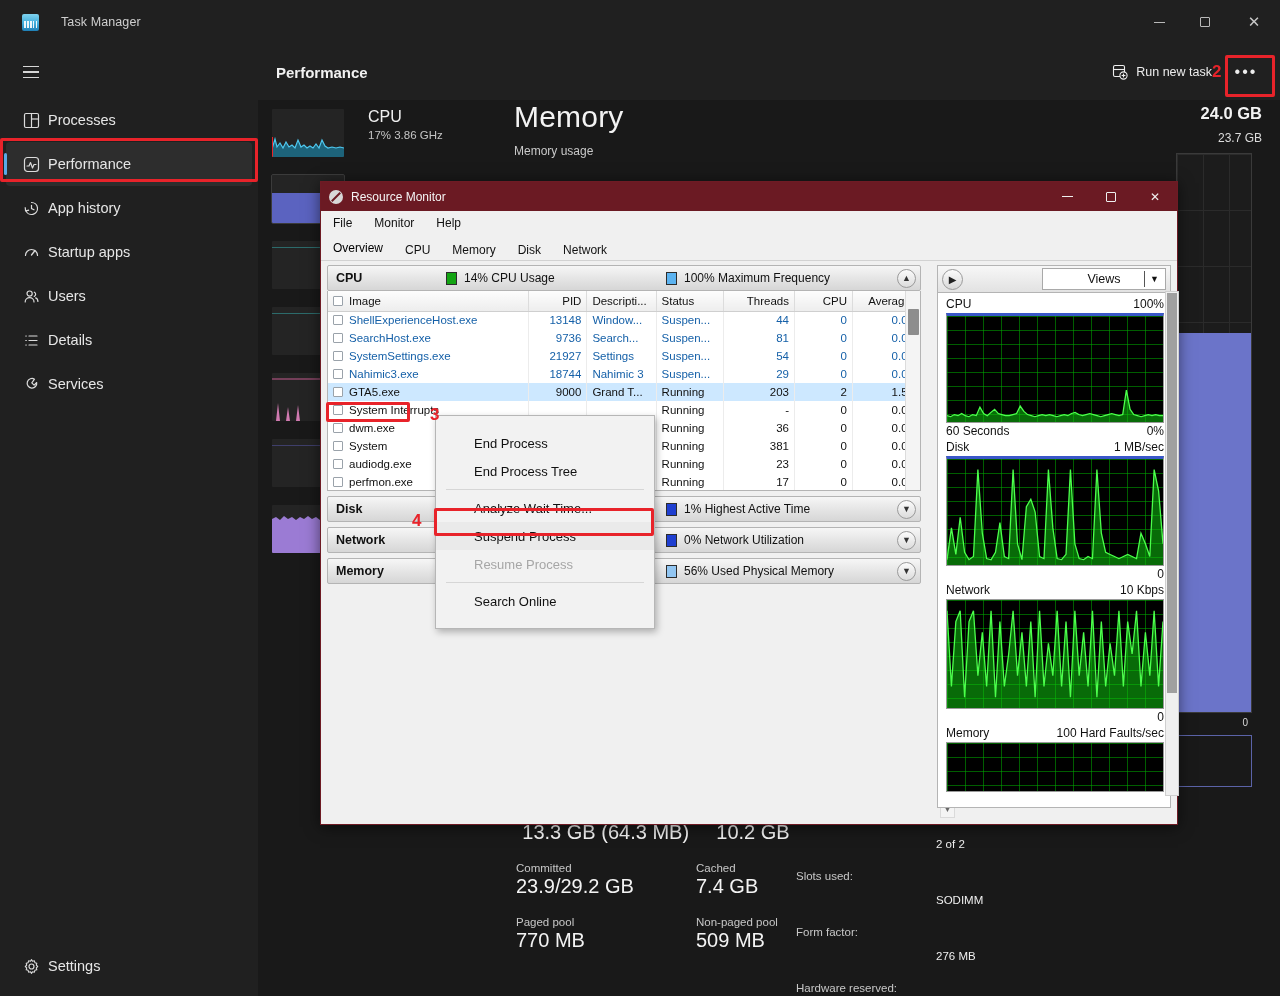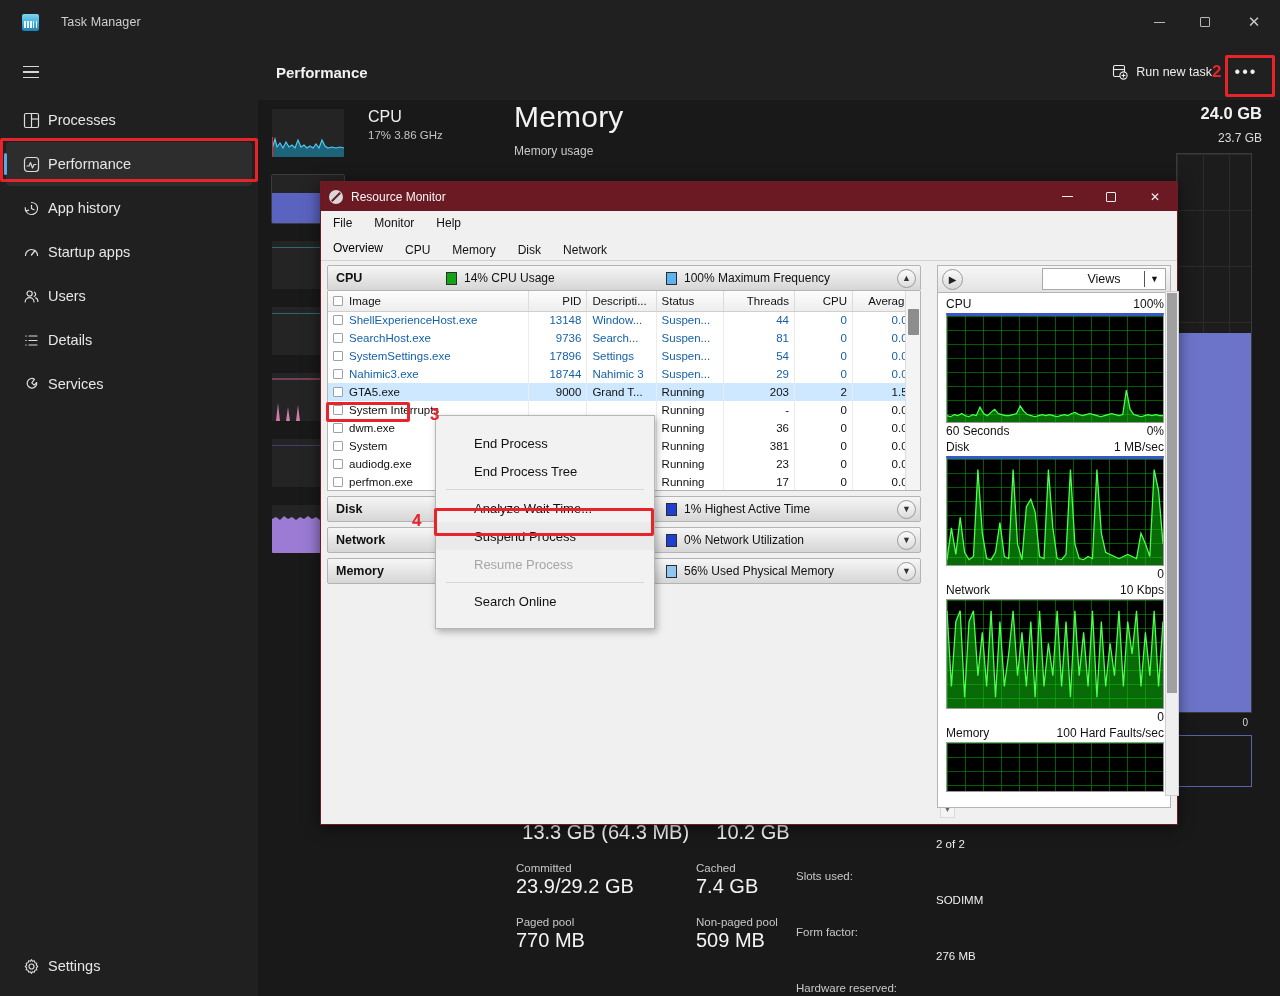--- a/index.html
+++ b/index.html
@@ -583,21 +583,21 @@
                   <td><span class="cbx"></span>SearchHost.exe</td>
                   <td class="num">9736</td>
                   <td>Search...</td>
                   <td>Suspen...</td>
                   <td class="num">81</td>
                   <td class="num">0</td>
                   <td class="num">0.00</td>
                 </tr>
                 <tr>
                   <td><span class="cbx"></span>SystemSettings.exe</td>
-                  <td class="num">17896</td>
+                  <td class="num">21927</td>
                   <td>Settings</td>
                   <td>Suspen...</td>
                   <td class="num">54</td>
                   <td class="num">0</td>
                   <td class="num">0.00</td>
                 </tr>
                 <tr>
                   <td><span class="cbx"></span>Nahimic3.exe</td>
                   <td class="num">18744</td>
                   <td>Nahimic 3</td>

